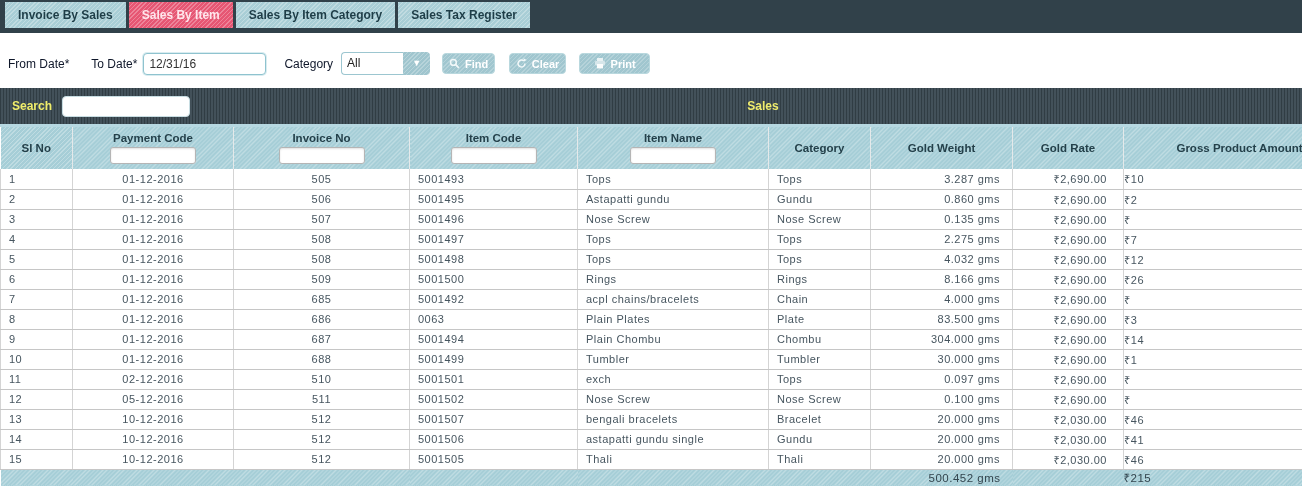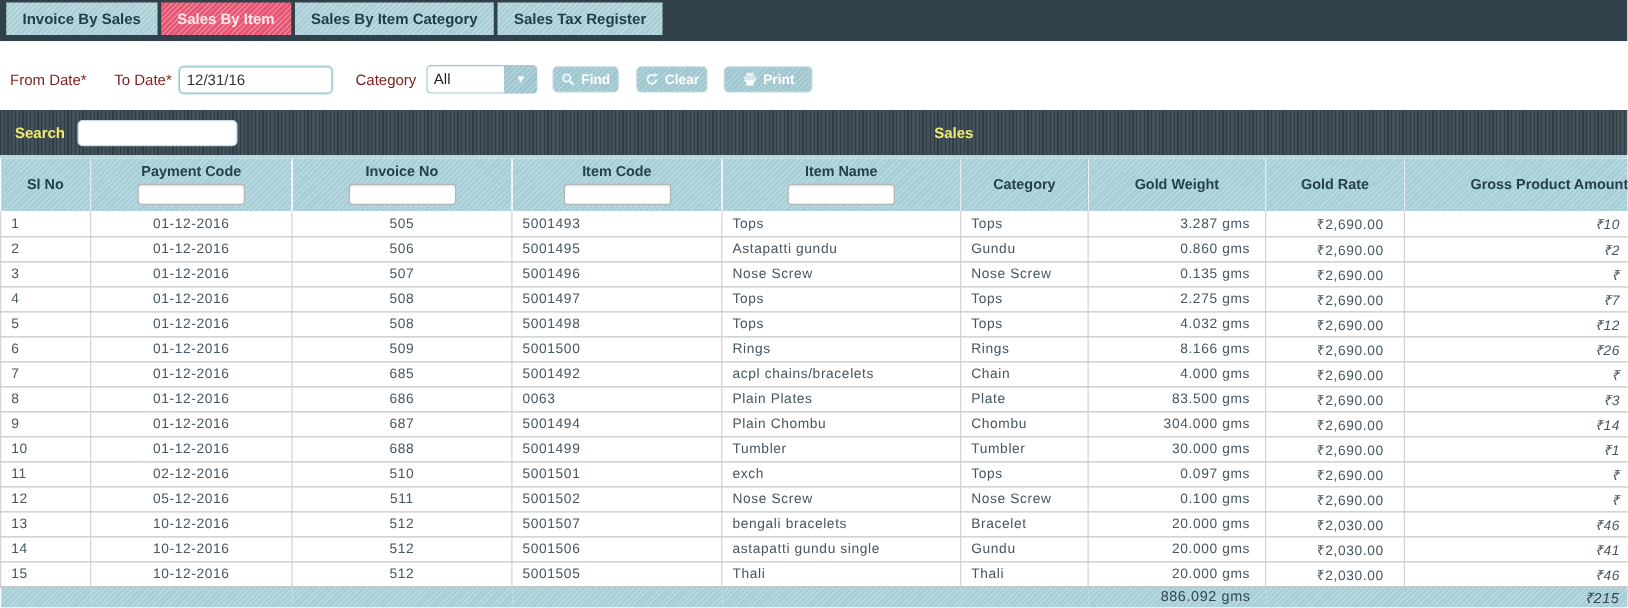--- a/index.html
+++ b/index.html
@@ -10,21 +10,21 @@
   .tabbar { height:33px; background:#31414a; padding:2px 0 0 5px; white-space:nowrap; }
   .tab { display:inline-block; height:26px; line-height:26px; padding:0 13px;
     margin-right:3px; font-size:12px; font-weight:bold; color:#1e3d47; cursor:pointer;
     background-color:#a9ced6;
     background-image:repeating-linear-gradient(135deg, rgba(255,255,255,.28) 0 1px, rgba(255,255,255,0) 1px 3px);
     vertical-align:top; }
   .tab.active { background-color:#e65673; color:#ffe6ec; }
 
   
   .filterbar { height:55px; background:#fff; display:flex; align-items:center; padding-top:6px; }
-  .flabel { font-size:12px; color:#7f1d1d; }
+  .flabel { font-size:12px; color:#0f172a; }
   .txt { height:22px; border:1px solid #8fc3cf; border-radius:4px; outline:none;
     font-size:12px; color:#333; padding:0 5px; box-shadow:0 0 0 1px #d9ecf0; }
   .sel { display:flex; height:23px; }
   .sel-value { width:62px; height:23px; border:1px solid #9cc6d0; border-right:none;
     border-radius:4px 0 0 4px; background:#fff; font-size:12px; line-height:21px; padding-left:5px; color:#222; }
   .sel-btn { width:27px; height:23px; border-radius:0 4px 4px 0; text-align:center; line-height:23px;
     color:#fff; font-size:9px; cursor:pointer;
     background-color:#9fc5ce;
     background-image:repeating-linear-gradient(135deg, rgba(255,255,255,.25) 0 1px, rgba(255,255,255,0) 1px 3px); }
   .btn { height:21px; border:1px solid #b9d8de; border-radius:4px; cursor:pointer;
@@ -59,21 +59,21 @@
   .c5{width:102px} .c6{width:142px} .c7{width:111px} .c8{width:232px}
   tbody td { height:20px; font-size:11px; color:#46555f; letter-spacing:.5px;
     border-bottom:1px solid #c6c6c6; border-right:1px solid #d4d4d4; background:#fff;
     white-space:nowrap; overflow:visible; }
   tbody td:first-child { border-left:1px solid #d4d4d4; }
   tbody td:last-child { border-right:none; }
   .al { text-align:left; padding-left:8px; }
   .ac { text-align:center; }
   .ar { text-align:right; padding-right:12px; }
   td.c7 { padding-right:16px; }
-  .gross-inner { width:172px; text-align:right;font-style:italic; }
+  .gross-inner { width:172px; text-align:left; }
   tfoot td { height:17px; font-size:11.5px; color:#33454e; letter-spacing:.5px;
     background-color:#a6ced7;
     background-image:repeating-linear-gradient(135deg, rgba(255,255,255,.28) 0 1px, rgba(255,255,255,0) 1px 3px); }
 </style>
 </head>
 <body>
 
 <div class="tabbar"><div class="tab">Invoice By Sales</div><div class="tab active">Sales By Item</div><div class="tab">Sales By Item Category</div><div class="tab">Sales Tax Register</div></div>
 
 <div class="filterbar">
@@ -346,20 +346,20 @@
       </tr>
     </tbody>
   <tfoot>
     <tr>
       <td class="c0"></td>
       <td class="c1"></td>
       <td class="c2"></td>
       <td class="c3"></td>
       <td class="c4"></td>
       <td class="c5"></td>
-      <td class="c6 ar">886.092 gms</td>
+      <td class="c6 ar">500.452 gms</td>
       <td class="c7"></td>
       <td class="c8">
         <div class="gross-inner">₹215</div>
       </td>
     </tr>
   </tfoot>
 </table>
 
 </body></html>

